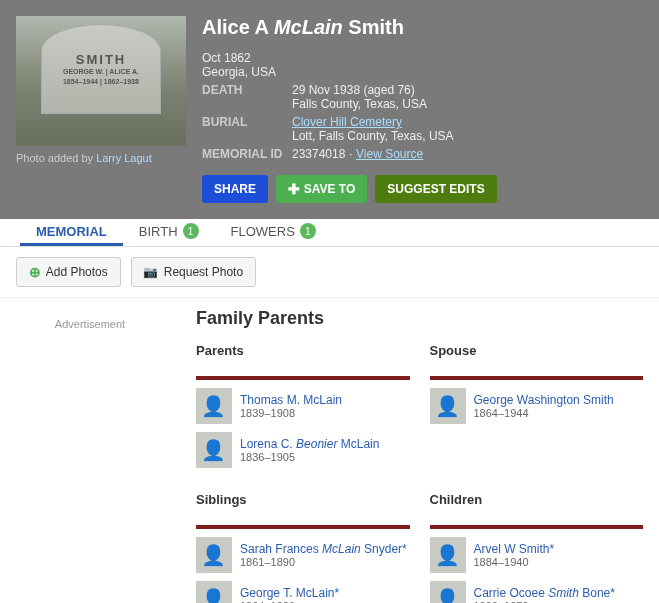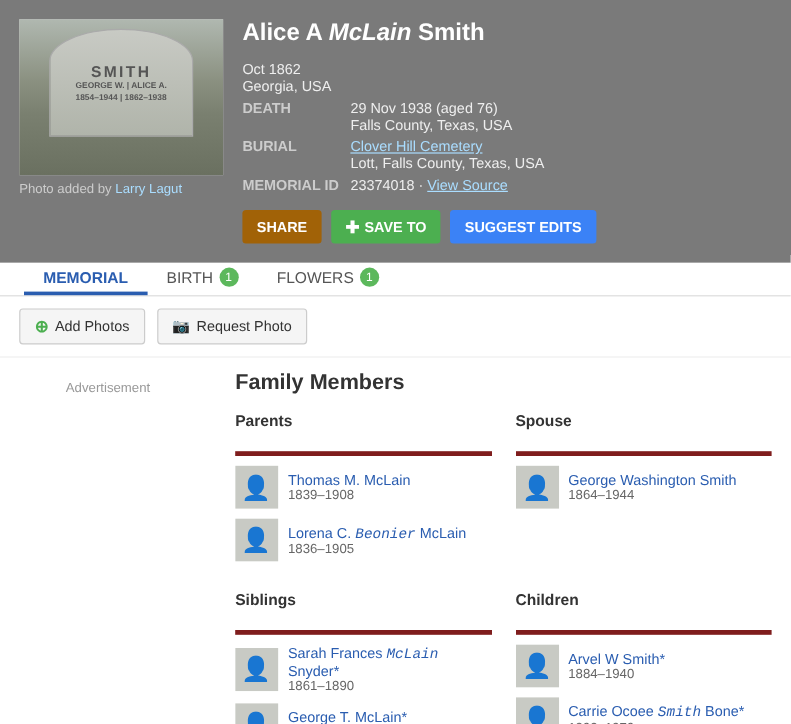--- a/index.html
+++ b/index.html
@@ -19,23 +19,23 @@
     .header-info { flex: 1; color: #eee; }
     .header-info h1 { font-size: 20px; font-weight: bold; color: #fff; margin-bottom: 12px; }
     .header-info h1 em { font-style: italic; }
     .info-table { width: 100%; }
     .info-row { display: flex; margin-bottom: 4px; }
     .info-label { width: 90px; font-size: 12px; color: #ccc; font-weight: bold; flex-shrink: 0; }
     .info-value { font-size: 12px; color: #eee; }
     .info-value a { color: #aaddff; text-decoration: underline; }
     .header-buttons { display: flex; gap: 8px; margin-top: 14px; }
     .btn { padding: 6px 12px; font-size: 12px; border: none; cursor: pointer; font-weight: bold; border-radius: 3px; }
-    .btn-share { background: #a16207; color: #fff; }
+    .btn-share { background: #1d4ed8; color: #fff; }
     .btn-save { background: #4caf50; color: #fff; display: flex; align-items: center; gap: 4px; }
-    .btn-suggest { background: #3b82f6; color: #fff; }
+    .btn-suggest { background: #4d7c0f; color: #fff; }
 
     
     .tabs { border-bottom: 1px solid #ddd; display: flex; gap: 0; padding: 0 20px; background: #fff; }
     .tab { padding: 4px 16px; font-size: 13px; color: #555; cursor: pointer; border-bottom: 3px solid transparent; text-decoration: none; display: flex; align-items: center; gap: 5px; }
     .tab.active { color: #2a5db0; border-bottom: 3px solid #2a5db0; font-weight: bold; }
     .tab-badge { background: #5cb85c; color: #fff; border-radius: 50%; width: 16px; height: 16px; font-size: 10px; display: flex; align-items: center; justify-content: center; }
 
     
     .action-bar { padding: 10px 16px; display: flex; gap: 10px; border-bottom: 1px solid #eee; }
     .btn-action { padding: 6px 12px; font-size: 12px; border: 1px solid #ccc; background: #f5f5f5; cursor: pointer; border-radius: 3px; display: flex; align-items: center; gap: 5px; color: #333; }
@@ -52,21 +52,21 @@
 
     .family-grid { display: grid; grid-template-columns: 1fr 1fr; gap: 0 20px; }
     .family-section { margin-bottom: 16px; }
     .family-section-title { font-size: 13px; font-weight: bold; color: #333; margin-bottom: 8px; border-bottom: 4px solid #7f1d1d; padding-bottom: 18px; }
     .family-member { display: flex; gap: 8px; align-items: center; margin-bottom: 8px; }
     .member-photo { width: 36px; height: 36px; background: #ddd; flex-shrink: 0; display: flex; align-items: center; justify-content: center; overflow: hidden; }
     .member-photo-placeholder { width: 100%; height: 100%; background: #c8cac4; display: flex; align-items: center; justify-content: center; }
     .member-photo-icon { font-size: 20px; color: #999; }
     .member-info { display: flex; flex-direction: column; }
     .member-name { color: #2a5db0; font-size: 12px; text-decoration: none; }
-    .member-name em { font-style: italic; font-family: Liberation Mono, monospace; }
+    .member-name em { font-style: italic; }
     .member-dates { font-size: 11px; color: #666; }
   </style>
 </head>
 <body>
 
 <div class="header">
   <div class="header-photo">
     <div class="grave-img">
       <div class="grave-img-placeholder">
         <div class="grave-stone">
@@ -136,21 +136,21 @@
     <span>Request Photo</span>
   </button>
 </div>
 
 <div class="main">
   <div class="sidebar">
     <div class="ad-label">Advertisement</div>
   </div>
 
   <div class="content">
-    <div class="section-title">Family Members</div>
+    <div class="section-title">Family Parents</div>
 
     <div class="family-grid">
 
       <div class="family-section">
         <div class="family-section-title">Parents</div>
 
         <div class="family-member">
           <div class="member-photo">
             <div class="member-photo-placeholder">
                 <span class="member-photo-icon">👤</span>

